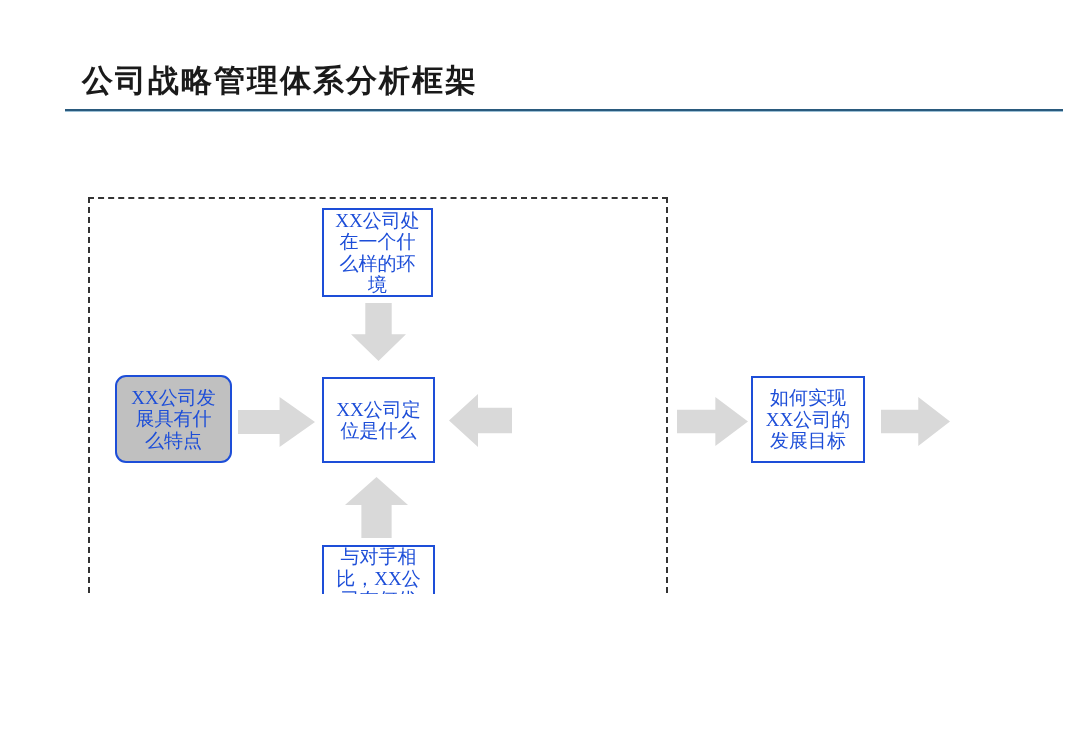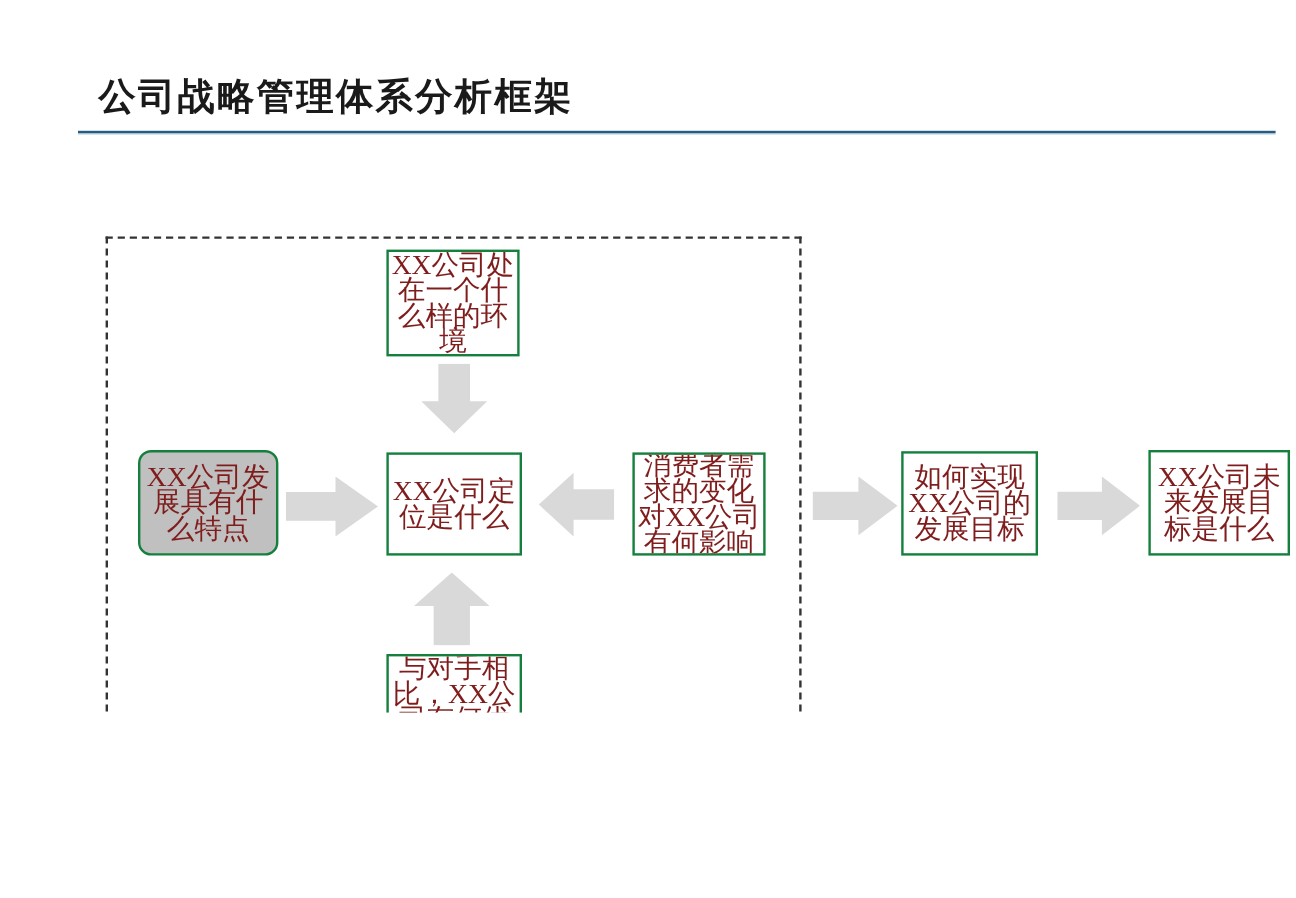--- a/index.html
+++ b/index.html
@@ -40,29 +40,29 @@
     left: 68px;
     top: 197px;
     width: 580px;
     height: 446px;
     border: 2px dashed #333333;
     background: transparent;
   }
 
   .dbox {
     position: absolute;
-    border: 2px solid #15803d;
+    border: 2px solid #1d4ed8;
     background: #ffffff;
     display: flex;
     align-items: center;
     justify-content: center;
     text-align: center;
-    font-size: 23px;
+    font-size: 19px;
     line-height: 21.5px;
-    color: #7f1d1d;
+    color: #1d4ed8;
     overflow: hidden;
   }
   .dbox .label { white-space: pre-line; }
 
   .dbox.gray { background: #c0c0c0; }
 
   .box-environment { left: 302px; top: 208px; width: 111px; height: 89px; }
   .box-features    { left: 95px;  top: 375px; width: 117px; height: 88px; border-radius: 11px; }
   .box-positioning { left: 302px; top: 377px; width: 113px; height: 86px; justify-content: center; }
   .box-consumer    { left: 507px; top: 377px; width: 111px; height: 86px; }
@@ -118,45 +118,34 @@
     <span class="label">XX公司发
 展具有什
 么特点</span>
   </div>
 
   <div class="dbox box-positioning">
     <span class="label">XX公司定
 位是什么</span>
   </div>
 
-  <div class="dbox box-consumer">
-    <span class="label">消费者需
-求的变化
-对XX公司
-有何影响</span>
-  </div>
 
   <div class="dbox box-competitors">
     <span class="label">与对手相
 比，XX公
 司有何优
 劣势</span>
   </div>
 
   <div class="dbox box-goal">
     <span class="label">如何实现
 XX公司的
 发展目标</span>
   </div>
 
-  <div class="dbox box-future">
-    <span class="label">XX公司未
-来发展目
-标是什么</span>
-  </div>
 
   <div class="arrow down arrow-env-down"></div>
   <div class="arrow right arrow-feat-right"></div>
   <div class="arrow left arrow-cons-left"></div>
   <div class="arrow up arrow-comp-up"></div>
   <div class="arrow right arrow-to-goal"></div>
   <div class="arrow right arrow-to-future"></div>
 
   <div class="page-number">— 10 —</div>
 

